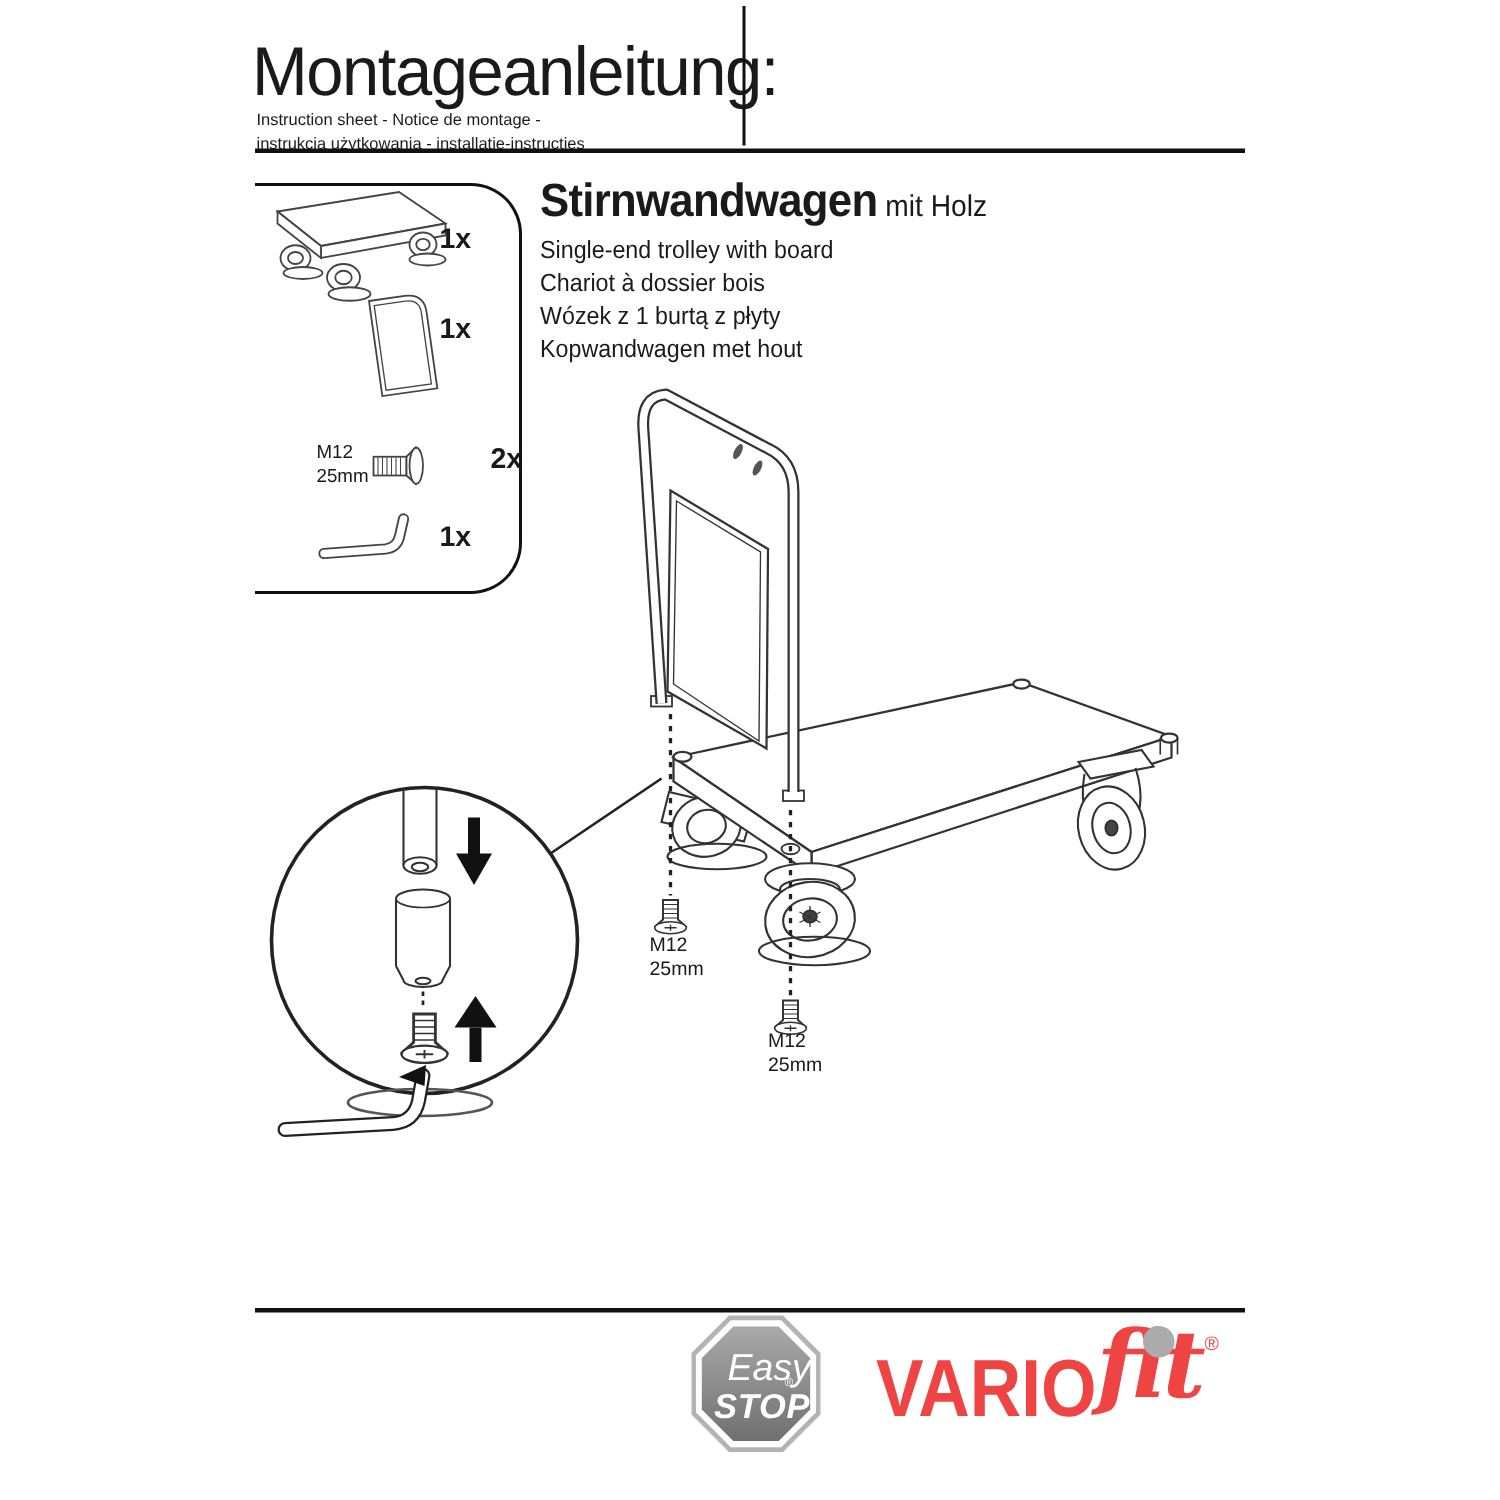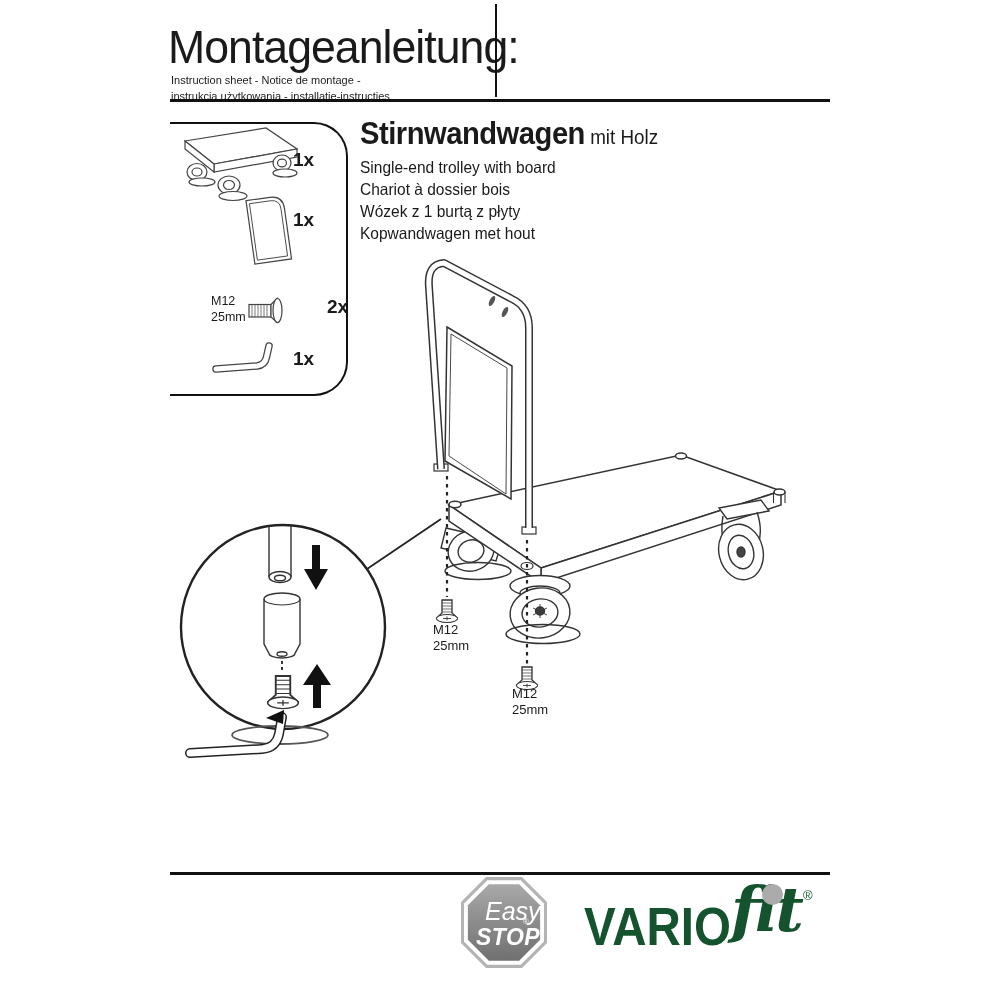--- a/index.html
+++ b/index.html
@@ -23,21 +23,21 @@
   .spec{font-size:12.5px;line-height:15.5px;z-index:3;}
   
   .prod-block{left:360px;top:116px;z-index:3;transform:scaleX(.94);transform-origin:left top;white-space:nowrap;}
   .prod-title{font-size:31px;font-weight:700;letter-spacing:-.5px;}
   .prod-title .suffix{font-size:20px;font-weight:400;letter-spacing:0;}
   .prod-lines{font-size:16.5px;line-height:22px;margin-top:4px;}
   
   #artwork{left:0;top:0;width:1000px;height:1000px;z-index:2;pointer-events:none;}
   .m12-label{font-size:13px;line-height:15.5px;z-index:3;}
   
-  .brand{left:584px;top:881px;width:250px;height:84px;z-index:3;color:#14532d;}
+  .brand{left:584px;top:881px;width:250px;height:84px;z-index:3;color:#ef4444;}
   .brand .vario{position:absolute;left:0;top:14px;font-size:54px;font-weight:700;
                 transform:scaleX(.88);transform-origin:left top;letter-spacing:0;}
   .brand .fit{position:absolute;left:147px;top:-8px;font-family:"DejaVu Serif","Liberation Serif",serif;
               font-style:italic;font-weight:700;font-size:62px;letter-spacing:-3px;}
   .brand .brand-dot{position:absolute;left:178px;top:3px;width:21px;height:21px;border-radius:50%;
                     background:#ababab;}
   .brand .reg{position:absolute;left:219px;top:7px;font-size:13px;}
   text{font-family:"Liberation Sans",sans-serif;}
 </style>
 </head>

